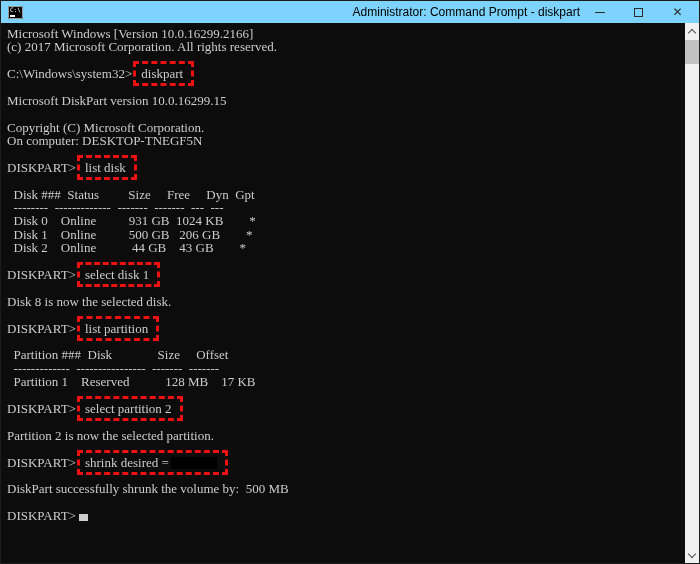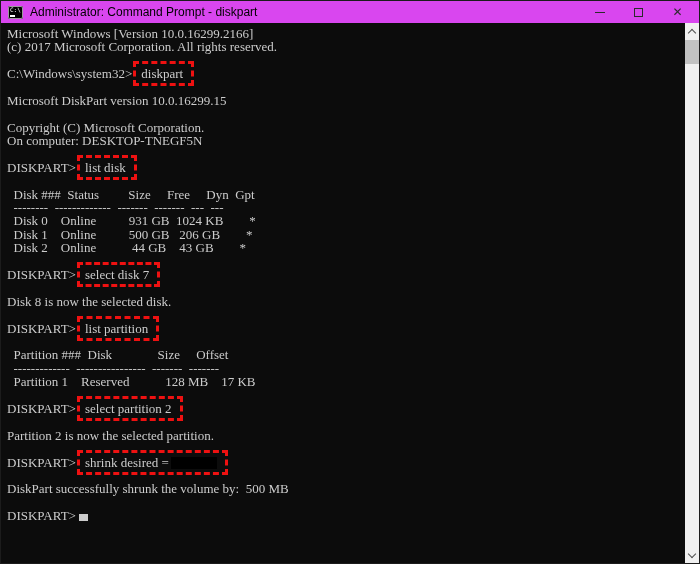--- a/index.html
+++ b/index.html
@@ -7,22 +7,22 @@
     width:698px; height:562px;
     border:1px solid #1c1c1c;
     box-sizing:content-box;
     display:flex; flex-direction:column;
     font-family:"Liberation Sans", sans-serif;
     position:relative; overflow:hidden;
     background:#0c0c0c;
   }
   
   .titlebar {
-    height:22px; background:#d946ef; flex:0 0 22px;
-    display:flex; align-items:center;
+    height:22px; background:#7dd3fc; flex:0 0 22px;
+    display:flex; align-items:center;text-align:right;
   }
   .cmdicon {
     width:15px; height:13px; margin-left:7px;
     background:#000; border-radius:2px;
     position:relative; flex:0 0 auto;
     box-shadow:0 0 0 1px #9a9a9a inset;
   }
   .cmdicon .cprompt {
     position:absolute; left:2px; top:1px;
     color:#fff; font-size:6px; line-height:6px;
@@ -124,21 +124,21 @@
         <div class="line">On computer: DESKTOP-TNEGF5N</div>
         <div class="line"></div>
         <div class="line"><span>DISKPART&gt;</span><span class="hl">list disk</span></div>
         <div class="line"></div>
         <div class="line">  Disk ###  Status         Size     Free     Dyn  Gpt</div>
         <div class="line">  --------  -------------  -------  -------  ---  ---</div>
         <div class="line">  Disk 0    Online          931 GB  1024 KB        *</div>
         <div class="line">  Disk 1    Online          500 GB   206 GB        *</div>
         <div class="line">  Disk 2    Online           44 GB    43 GB        *</div>
         <div class="line"></div>
-        <div class="line"><span>DISKPART&gt;</span><span class="hl">select disk 7</span></div>
+        <div class="line"><span>DISKPART&gt;</span><span class="hl">select disk 1</span></div>
         <div class="line"></div>
         <div class="line">Disk 8 is now the selected disk.</div>
         <div class="line"></div>
         <div class="line"><span>DISKPART&gt;</span><span class="hl">list partition</span></div>
         <div class="line"></div>
         <div class="line">  Partition ###  Disk              Size     Offset</div>
         <div class="line">  -------------  ----------------  -------  -------</div>
         <div class="line">  Partition 1    Reserved           128 MB    17 KB</div>
         <div class="line"></div>
         <div class="line"><span>DISKPART&gt;</span><span class="hl">select partition 2</span></div>

